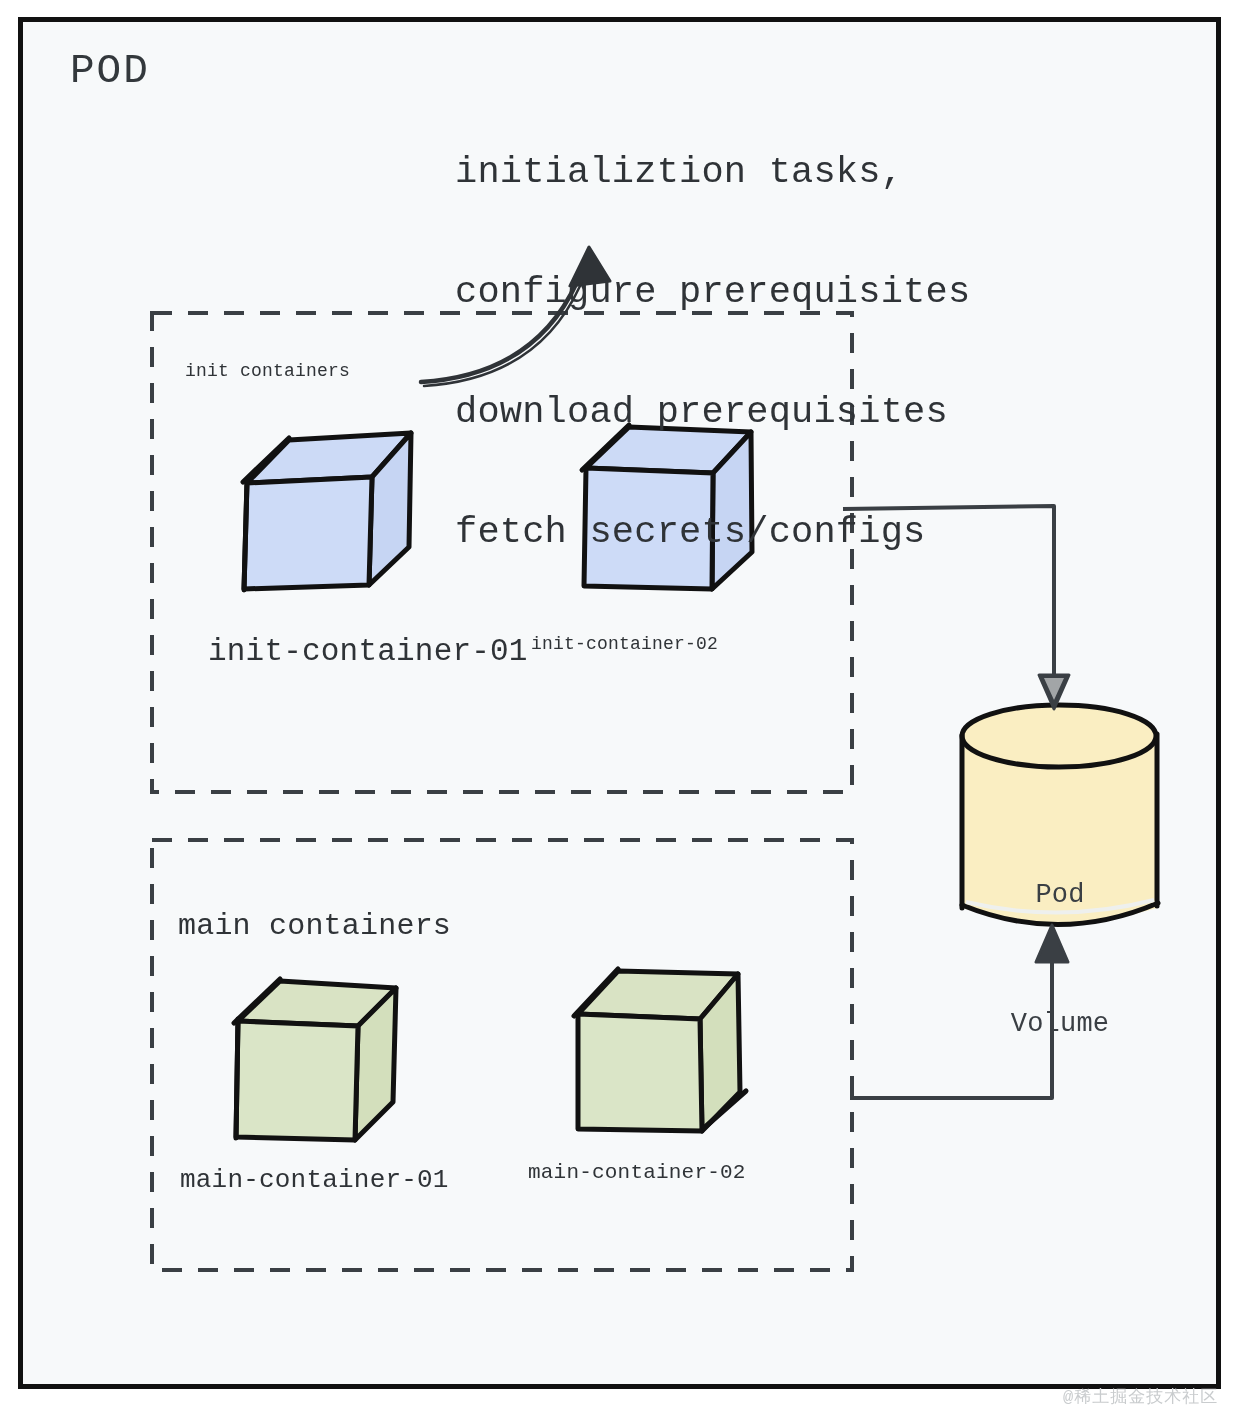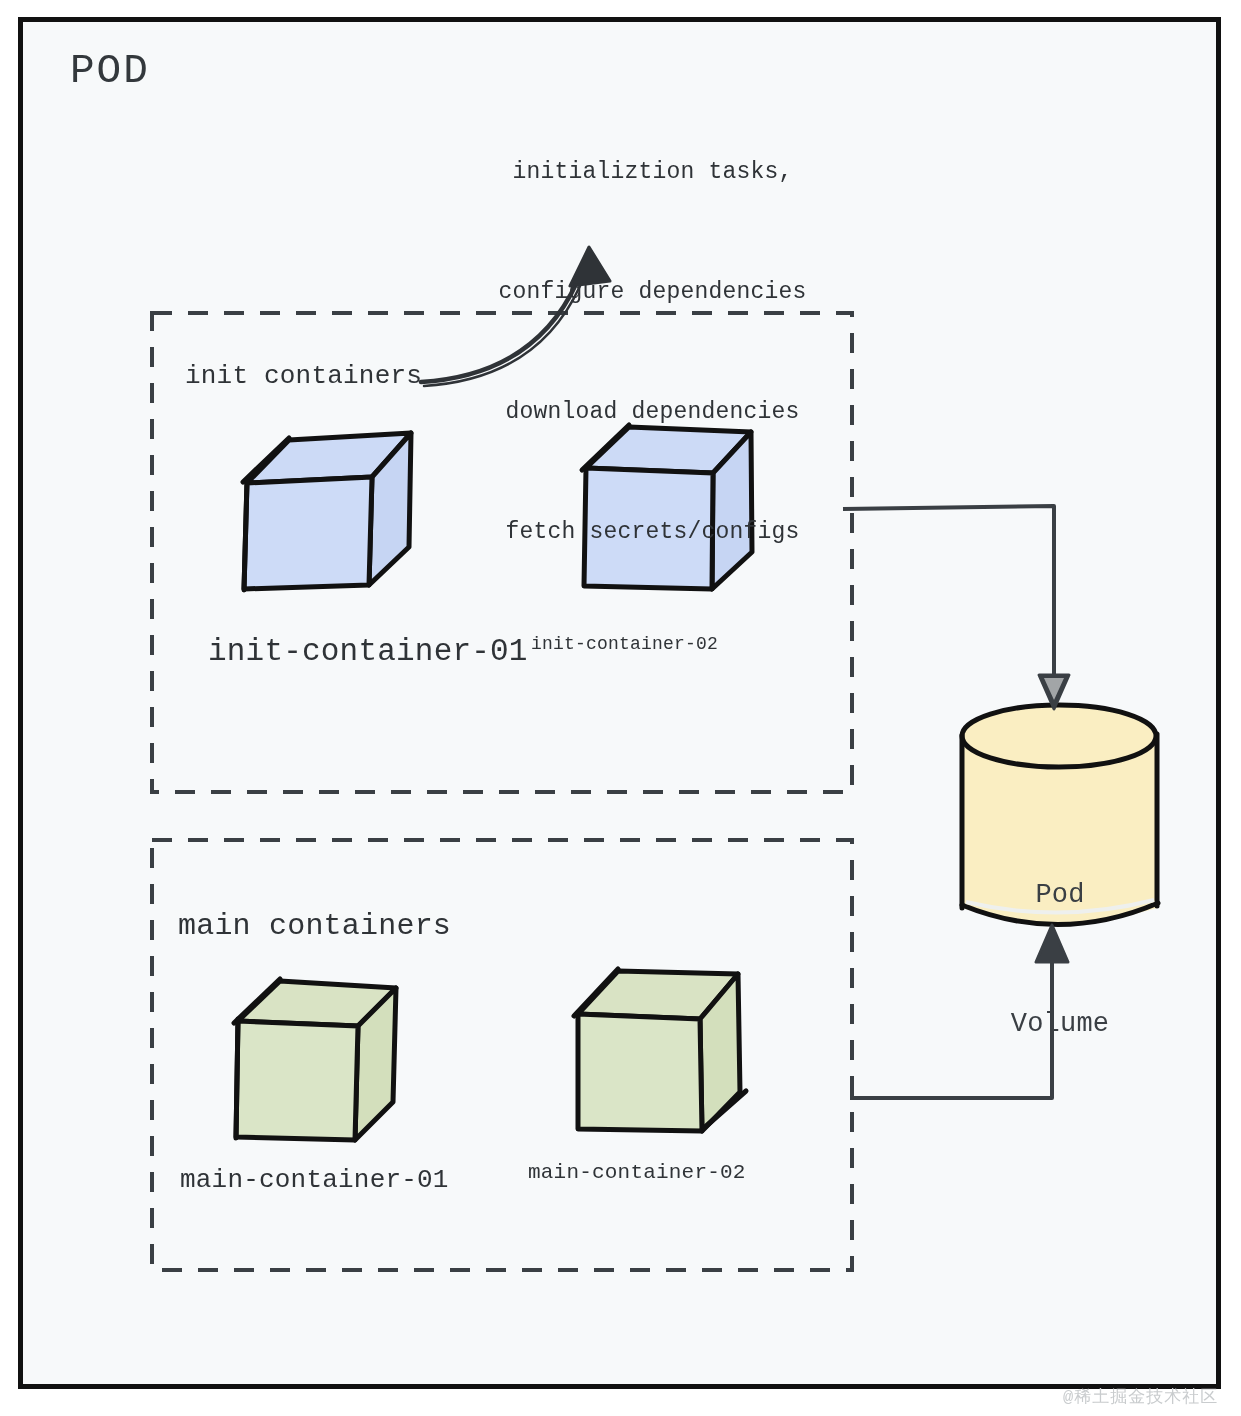--- a/index.html
+++ b/index.html
@@ -49,29 +49,29 @@
     left: 70px;
     top: 48px;
     font-size: 41px;
     letter-spacing: 2px;
     color: #33383c;
   }
   #annotation {
     left: 455px;
     top: 72px;
     width: 395px;
-    text-align: center;
-    font-size: 23px;
+    text-align: right;
+    font-size: 37px;
     line-height: 40px;
     color: #2f3337;
   }
   #init-label {
     left: 185px;
     top: 361px;
-    font-size: 26px;
+    font-size: 18px;
   }
   #main-label {
     left: 178px;
     top: 909px;
     font-size: 30px;
   }
   #init-c1-label { left: 208px; top: 634px; font-size: 31px; }
   #init-c2-label { left: 531px; top: 634px; font-size: 18px; }
   #main-c1-label { left: 180px; top: 1165px; font-size: 26px; }
   #main-c2-label { left: 528px; top: 1161px; font-size: 21px; }
@@ -167,22 +167,22 @@
       <path d="M424,386 C490,382 548,356 580,286" fill="none" stroke="#2f3337" stroke-width="2.5" stroke-linecap="round"></path>
       <polygon points="589,247 570,286 610,281" fill="#2f3337" stroke="#2f3337" stroke-width="3" stroke-linejoin="round"></polygon>
     </g>
 
   </svg>
 
   <div class="txt" id="pod-title">POD</div>
 
   <div class="txt" id="annotation">
     <div>initializtion tasks,</div>
-    <div>configure dependencies</div>
-    <div>download dependencies</div>
+    <div>configure prerequisites</div>
+    <div>download prerequisites</div>
     <div>fetch secrets/configs</div>
   </div>
 
   <div class="txt" id="init-label">init containers</div>
 
   <div class="txt" id="main-label">main containers</div>
 
   <div class="txt" id="init-c1-label">init-container-01</div>
   <div class="txt" id="init-c2-label">init-container-02</div>
 

